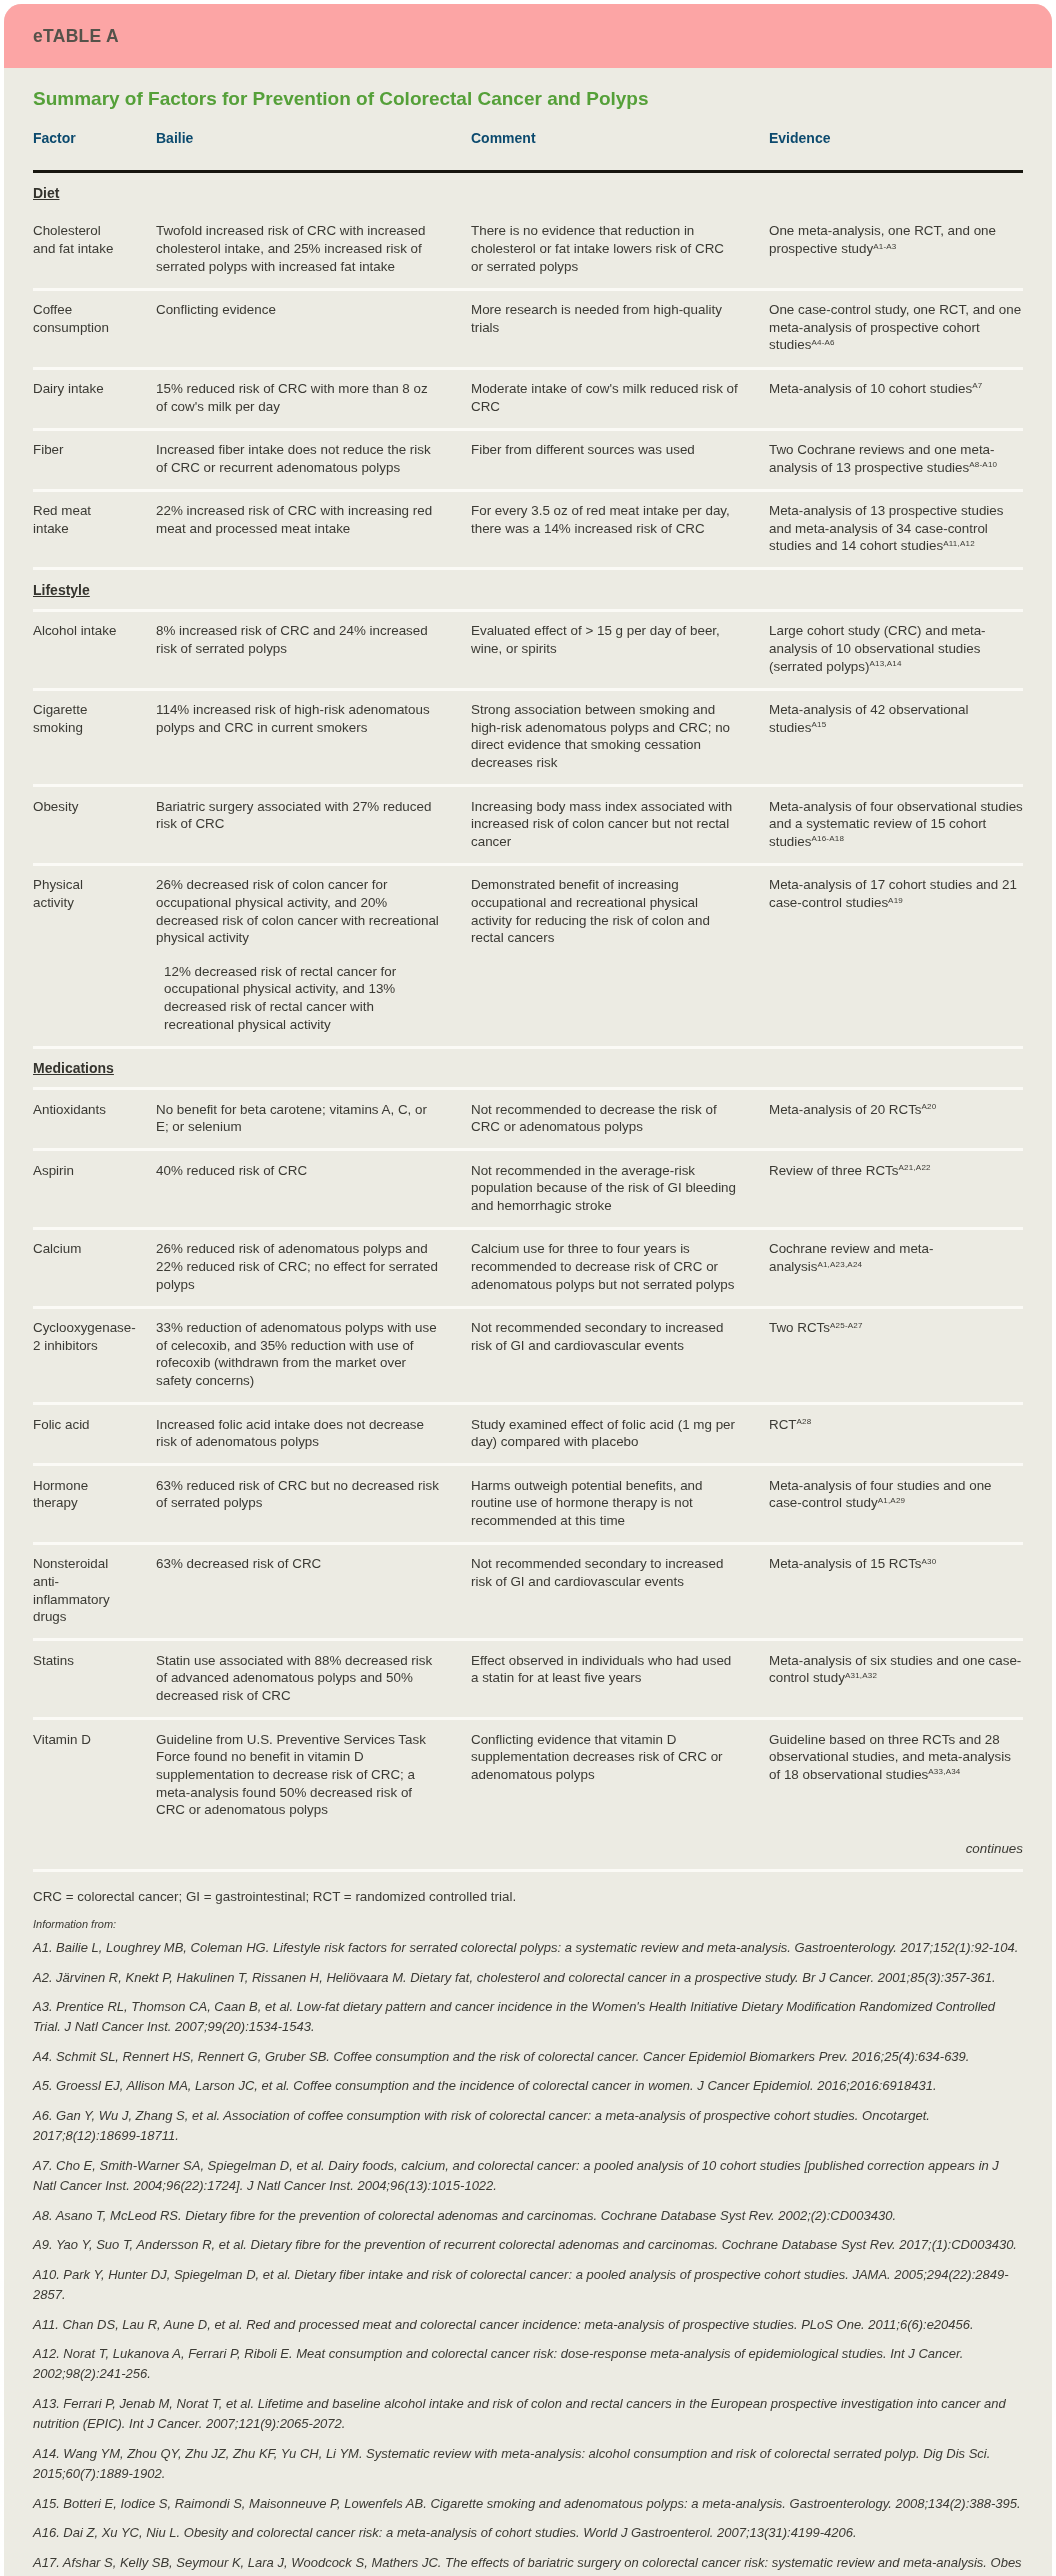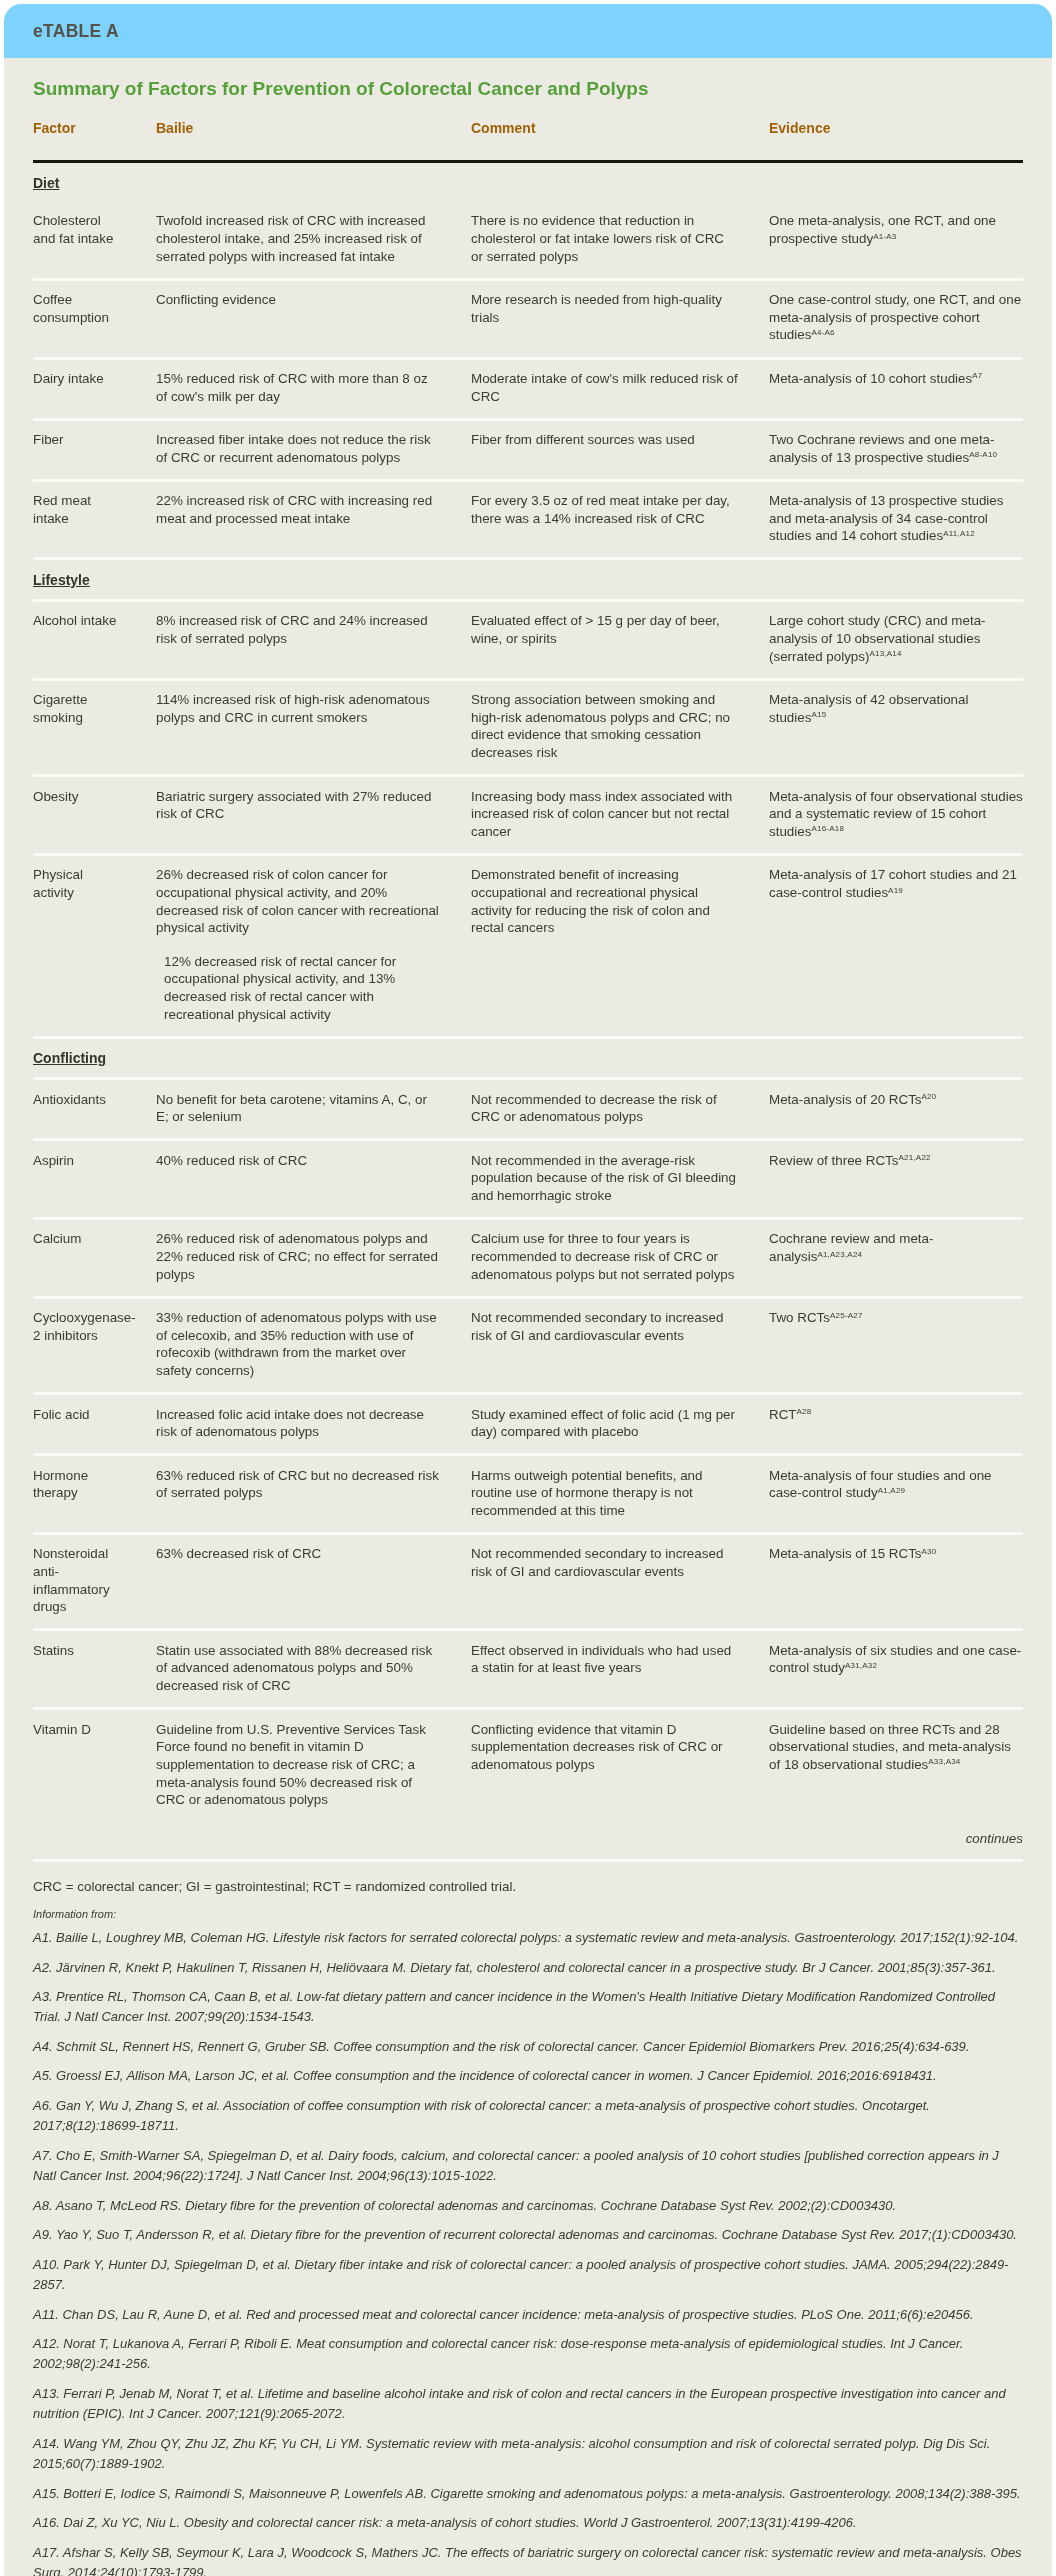--- a/index.html
+++ b/index.html
@@ -10,22 +10,22 @@
     color: #3b3a34;
   }
   .card {
     width: 1048px;
     margin: 4.1px auto;
     background: #ecebe3;
     border-radius: 17.5px;
     overflow: hidden;
   }
   .band {
-    background: #7dd3fc;
-    height: 54px;
+    background: #fca5a5;
+    height: 64px;
     display: flex;
     align-items: center;
     padding: 0 29px;
   }
   .band-label {
     font-size: 17.5px;
     font-weight: 700;
     color: #55524a;
     letter-spacing: 0.3px;
   }
@@ -43,21 +43,21 @@
     display: grid;
     grid-template-columns: 123px 315px 298px 1fr;
   }
   .cell { padding-right: 30px; font-size: 13.4px; line-height: 1.32; }
   .cell:last-child { padding-right: 0; }
   .cell p { margin: 0; }
   .cell p + p { margin-top: 15.5px; margin-left: 8px; }
   .thead {
     font-size: 14px;
     font-weight: 700;
-    color: #a16207;
+    color: #0c4a6e;
     padding-bottom: 23px;
     border-bottom: 3.6px solid #17160f;
   }
   .thead .cell { font-size: 14px; }
   .section-header {
     font-size: 14px;
     font-weight: 700;
     color: #34332d;
     padding: 11.3px 0;
     text-decoration: underline;
@@ -180,21 +180,21 @@
         </div>
         <div class="row-grid trow sep">
           <div class="cell">Physical activity</div>
           <div class="cell">
             <p>26% decreased risk of colon cancer for occupational physical activity, and 20% decreased risk of colon cancer with recreational physical activity</p>
             <p>12% decreased risk of rectal cancer for occupational physical activity, and 13% decreased risk of rectal cancer with recreational physical activity</p>
           </div>
           <div class="cell">Demonstrated benefit of increasing occupational and recreational physical activity for reducing the risk of colon and rectal cancers</div>
           <div class="cell"><span>Meta-analysis of 17 cohort studies and 21 case-control studies</span><sup>A19</sup></div>
         </div>
-        <div class="section-header sep">Conflicting</div>
+        <div class="section-header sep">Medications</div>
         <div class="row-grid trow sep">
           <div class="cell">Antioxidants</div>
           <div class="cell">
             <p>No benefit for beta carotene; vitamins A, C, or E; or selenium</p>
           </div>
           <div class="cell">Not recommended to decrease the risk of CRC or adenomatous polyps</div>
           <div class="cell"><span>Meta-analysis of 20 RCTs</span><sup>A20</sup></div>
         </div>
         <div class="row-grid trow sep">
           <div class="cell">Aspirin</div>

